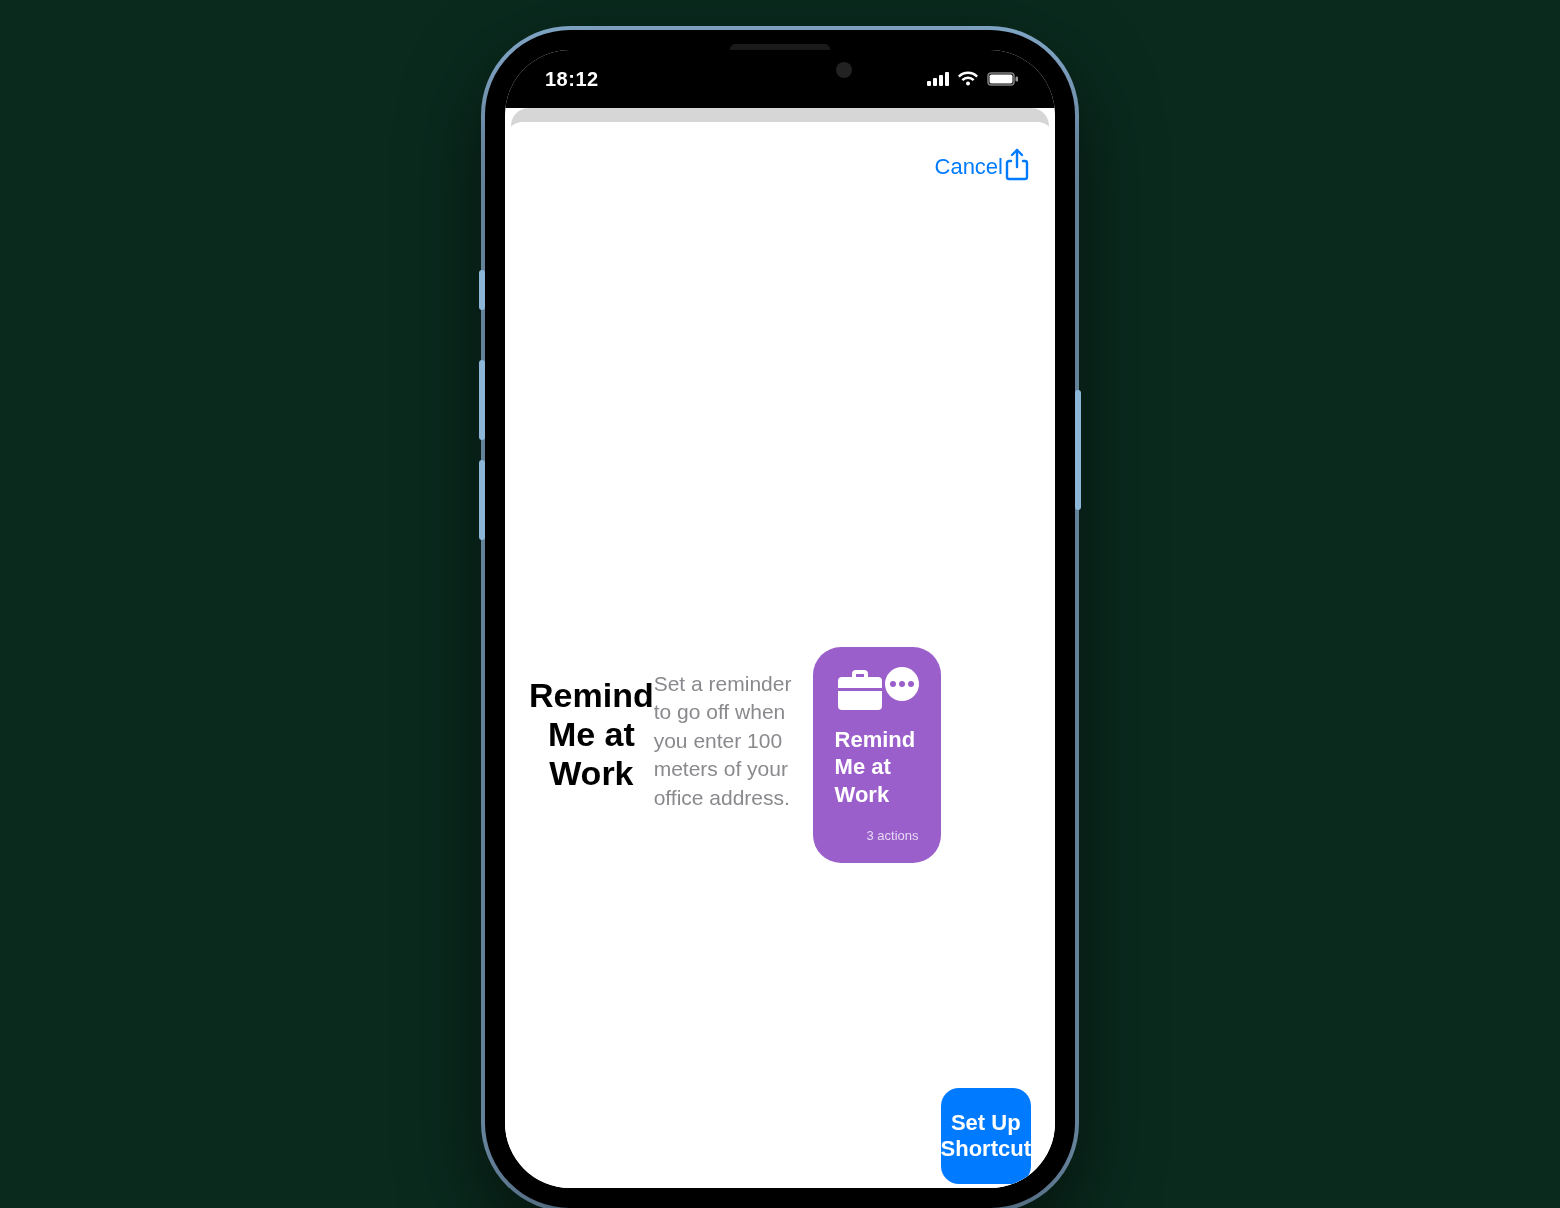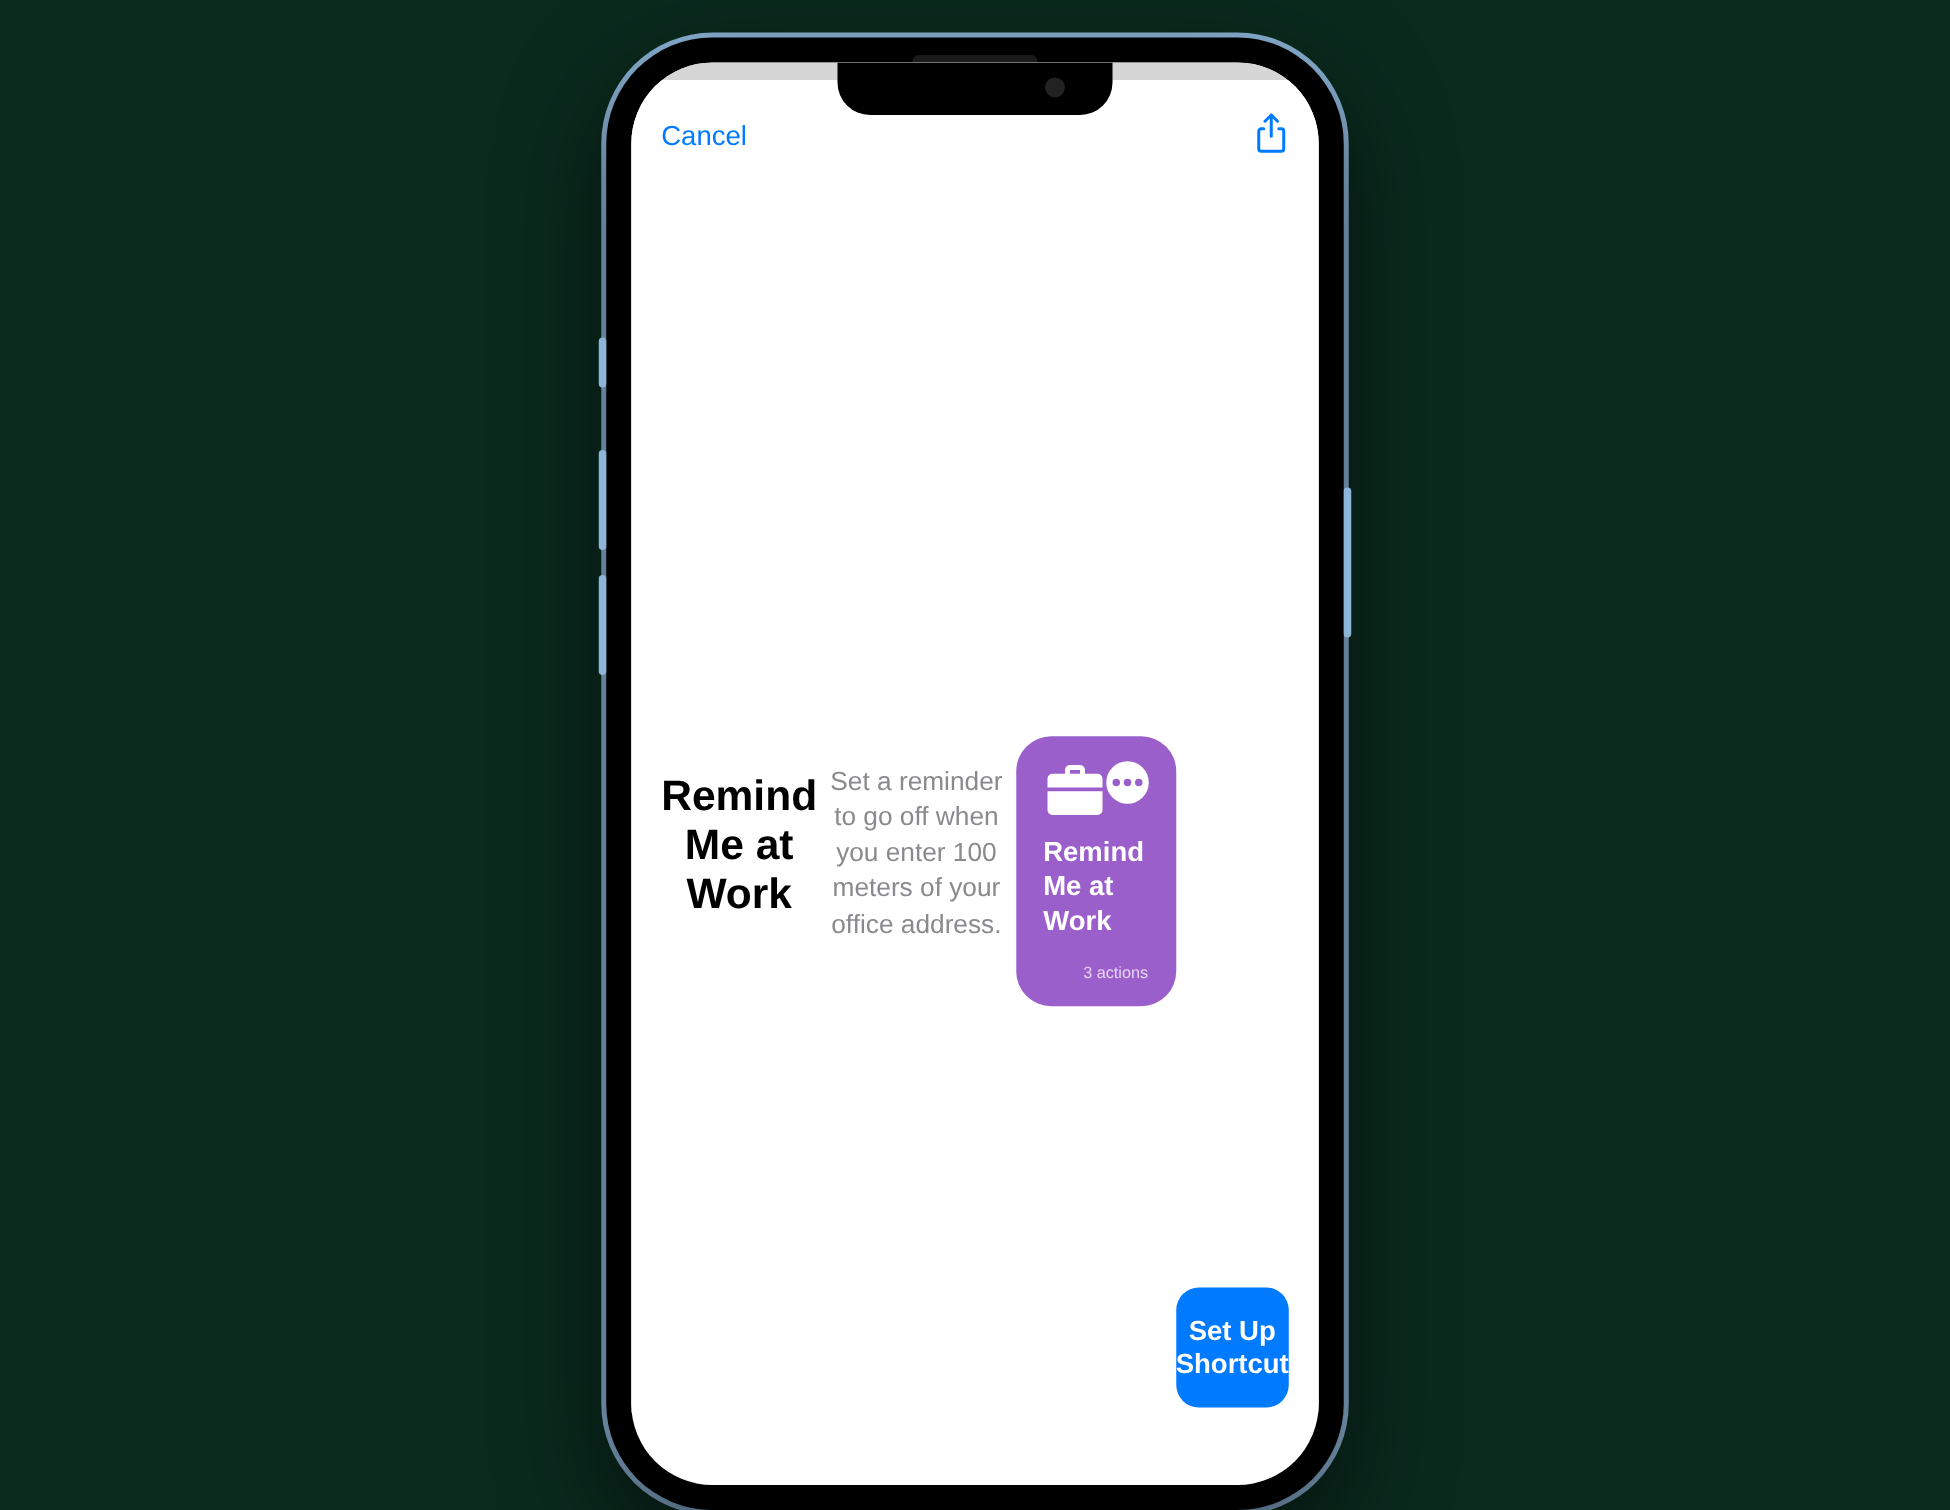--- a/index.html
+++ b/index.html
@@ -13,26 +13,26 @@
     .top-speaker { position: absolute; top: 14px; left: 50%; transform: translateX(-50%); width: 100px; height: 10px; background: #1a1a1a; border-radius: 6px; }
     .screen { width: 100%; height: 100%; background: #fff; border-radius: 65px; overflow: hidden; position: relative; }
     .notch { position: absolute; top: 0; left: 50%; transform: translateX(-50%); width: 220px; height: 42px; background: #000; border-bottom-left-radius: 26px; border-bottom-right-radius: 26px; z-index: 10; }
     .notch .camera { position: absolute; top: 12px; right: 38px; width: 16px; height: 16px; background: #222; border-radius: 50%; }
     .status-bar { height: 58px; background: #000; color: #fff; display: flex; align-items: center; justify-content: space-between; padding: 0 36px 0 40px; font-weight: 600; font-size: 20px; }
     .status-left { letter-spacing: 0.5px; }
     .status-right { display: flex; align-items: center; gap: 8px; }
     .status-right svg { display: block; }
     .backdrop-card { height: 22px; background: #d6d6d6; border-top-left-radius: 18px; border-top-right-radius: 18px; margin: 0 6px; }
     .sheet { background: #fff; border-top-left-radius: 18px; border-top-right-radius: 18px; margin-top: -8px; padding: 22px 24px 0; height: calc(100% - 58px - 14px); display: flex; flex-direction: column; }
-    .sheet-nav { display: flex; justify-content: space-between; align-items: center; height: 46px; }
+    .sheet-nav { display: flex; justify-content: flex-end; align-items: center; height: 46px; }
     .cancel { color: #007aff; font-size: 22px; font-weight: 400; }
     .share-icon { color: #007aff; }
     .content { flex: 1; display: flex; flex-direction: row; align-items: center; padding-top: 90px; }
     .title { font-size: 34px; font-weight: 700; color: #000; text-align: center; }
-    .desc { margin-top: 14px; font-size: 21px; color: #8a8a8e; text-align: center; line-height: 1.35; max-width: 420px; }
+    .desc { margin-top: 14px; font-size: 21px; color: #8a8a8e; line-height: 1.35; max-width: 420px; }
     .shortcut-card { margin-top: 42px; width: 246px; height: 216px; background: #9b5fcc; border-radius: 28px; padding: 20px 22px; display: flex; flex-direction: column; justify-content: space-between; color: #fff; }
     .card-top { display: flex; justify-content: space-between; align-items: flex-start; }
     .briefcase-icon svg { display: block; }
     .more-icon { width: 34px; height: 34px; background: #fff; border-radius: 50%; display: flex; align-items: center; justify-content: center; }
     .more-icon .dots { display: flex; gap: 3px; }
     .more-icon .dots span { width: 6px; height: 6px; background: #9b5fcc; border-radius: 50%; }
     .card-bottom .card-title { font-size: 22px; font-weight: 600; line-height: 1.25; }
     .card-bottom .card-sub { font-size: 13px; color: rgba(255,255,255,0.75); margin-top: 20px; text-align: right; }
     .primary-btn { margin-top: auto; margin-bottom: 4px; background: #007aff; color: #ffffff; text-align: center; padding: 22px 0; border-radius: 18px; font-size: 22px; font-weight: 600; cursor: pointer; }
   </style>
@@ -44,20 +44,45 @@
   <div class="side-btn btn-volup"></div>
   <div class="side-btn btn-voldn"></div>
   <div class="side-btn btn-power"></div>
   <div class="top-speaker"></div>
 
   <div class="screen">
     <div class="notch">
         <div class="camera"></div>
       </div>
 
+    <div class="status-bar">
+      <div class="status-left">18:12</div>
+      <div class="status-right">
+        <span>
+          <svg width="22" height="14" viewBox="0 0 22 14">
+              <rect x="0" y="9" width="4" height="5" rx="1" fill="#fff"></rect>
+              <rect x="6" y="6" width="4" height="8" rx="1" fill="#fff"></rect>
+              <rect x="12" y="3" width="4" height="11" rx="1" fill="#fff"></rect>
+              <rect x="18" y="0" width="4" height="14" rx="1" fill="#fff"></rect>
+            </svg>
+        </span>
+        <span>
+          <svg width="22" height="16" viewBox="0 0 22 16">
+              <path d="M11 14.5a2 2 0 100-4 2 2 0 000 4zM4.5 8.2a9.2 9.2 0 0113 0l-1.7 1.7a6.8 6.8 0 00-9.6 0L4.5 8.2zM1 4.7a14 14 0 0120 0L19.3 6.4a11.6 11.6 0 00-16.6 0L1 4.7z" fill="#fff"></path>
+            </svg>
+        </span>
+        <span>
+          <svg width="32" height="14" viewBox="0 0 32 14">
+              <rect x="1" y="1" width="26" height="12" rx="3" stroke="#fff" stroke-width="1.5" fill="none" opacity="0.5"></rect>
+              <rect x="2.5" y="2.5" width="23" height="9" rx="1.8" fill="#fff"></rect>
+              <rect x="28.5" y="4.5" width="2.5" height="5" rx="1.2" fill="#fff" opacity="0.6"></rect>
+            </svg>
+        </span>
+      </div>
+    </div>
 
     <div class="backdrop-card"></div>
 
     <div class="sheet">
       <div class="sheet-nav">
         <div class="cancel">Cancel</div>
         <div class="share-icon">
           <svg width="28" height="34" viewBox="0 0 28 34" fill="none">
               <path d="M14 2v17" stroke="#007aff" stroke-width="2.4" stroke-linecap="round"></path>
               <path d="M9 7l5-5 5 5" stroke="#007aff" stroke-width="2.4" stroke-linecap="round" stroke-linejoin="round" fill="none"></path>

